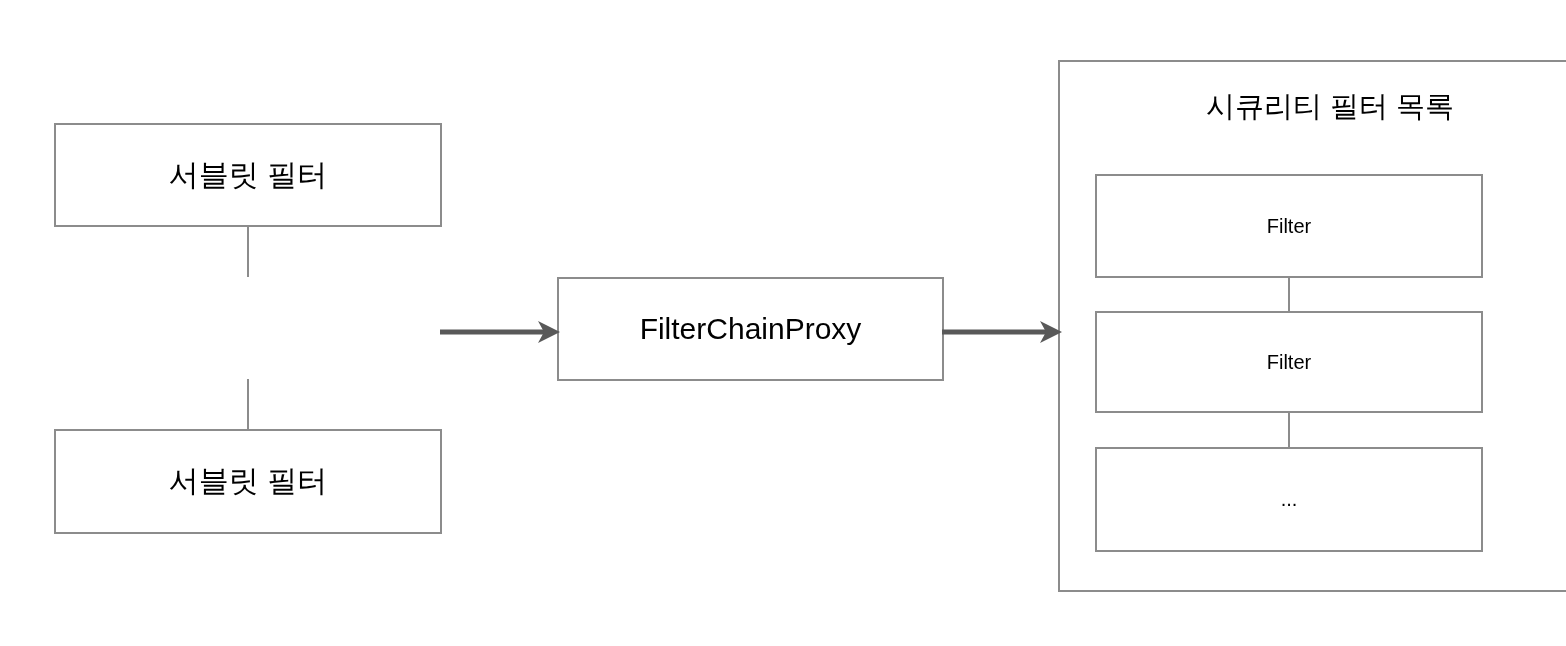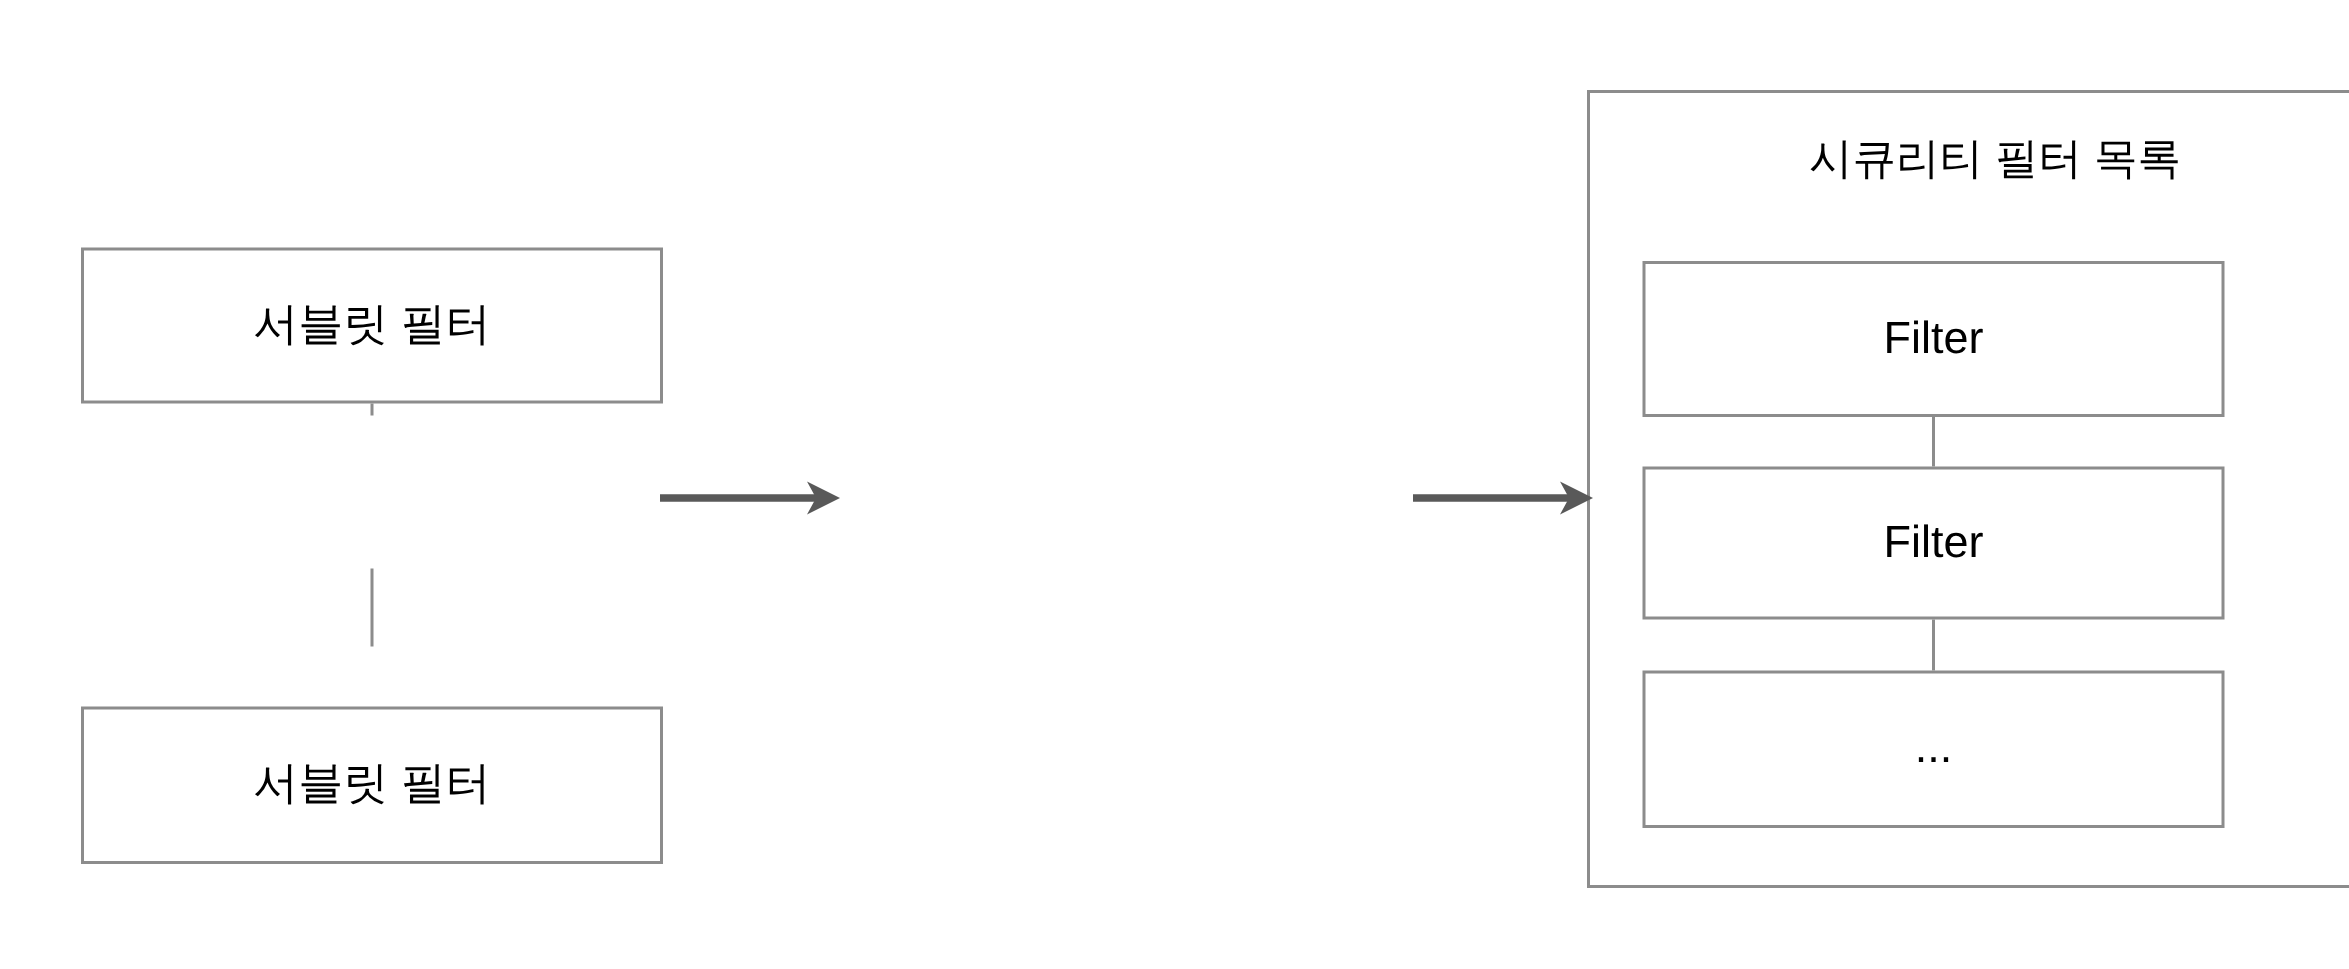--- a/index.html
+++ b/index.html
@@ -23,21 +23,20 @@
     position: absolute;
     box-sizing: border-box;
     background: #ffffff;
     border: 2px solid #8c8c8c;
     display: flex;
     align-items: center;
     justify-content: center;
     text-align: center;
     color: #000000;
     z-index: 3;
-    margin-top: 42px;
   }
   .node-label {
     display: block;
     line-height: 1.15;
     white-space: nowrap;
   }
 
   
   #servlet-filter-top   { left: 54px;  top: 123px; width: 388px; height: 104px; }
   #delegating-proxy     { left: 54px;  top: 275px; width: 388px; height: 106px; }
@@ -73,21 +72,21 @@
     position: absolute;
     left: 35px;
     width: 388px;
     box-sizing: border-box;
     background: #ffffff;
     border: 2px solid #8c8c8c;
     display: flex;
     align-items: center;
     justify-content: center;
     color: #000000;
-    font-size: 30px;
+    font-size: 20px;
     z-index: 3;
   }
   #filter-node-0 { top: 112px; height: 104px; }
   #filter-node-1 { top: 249px; height: 102px; }
   #filter-node-2 { top: 385px; height: 105px; }
 
   
   .connector-v {
     position: absolute;
     width: 2px;
@@ -123,20 +122,23 @@
 
   <div class="node" id="servlet-filter-bottom">
     <span class="node-label fs-30">서블릿 필터</span>
   </div>
 
   <svg class="arrow" id="arrow-proxy-to-chain" viewBox="0 0 120 28">
     <line x1="0" y1="14" x2="104" y2="14" stroke="#595959" stroke-width="5"></line>
     <polygon points="98,3 120,14 98,25 104,14" fill="#595959"></polygon>
   </svg>
 
+  <div class="node" id="filter-chain-proxy">
+    <span class="node-label fs-30">FilterChainProxy</span>
+  </div>
 
   <svg class="arrow" id="arrow-chain-to-list" viewBox="0 0 120 28">
     <line x1="0" y1="14" x2="104" y2="14" stroke="#595959" stroke-width="5"></line>
     <polygon points="98,3 120,14 98,25 104,14" fill="#595959"></polygon>
   </svg>
 
   <div id="security-filter-panel">
 
     <div id="security-filter-panel-title">시큐리티 필터 목록</div>
 

